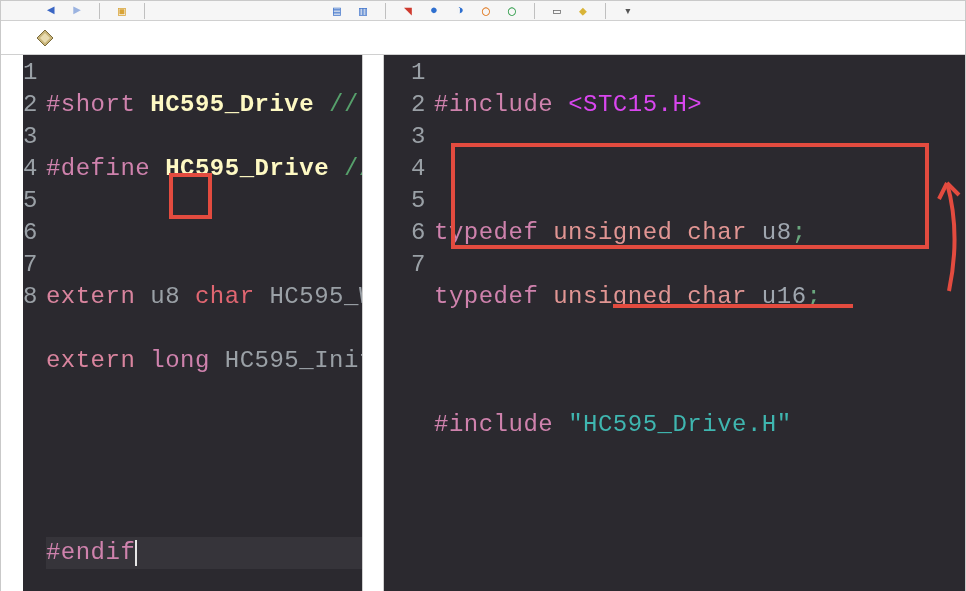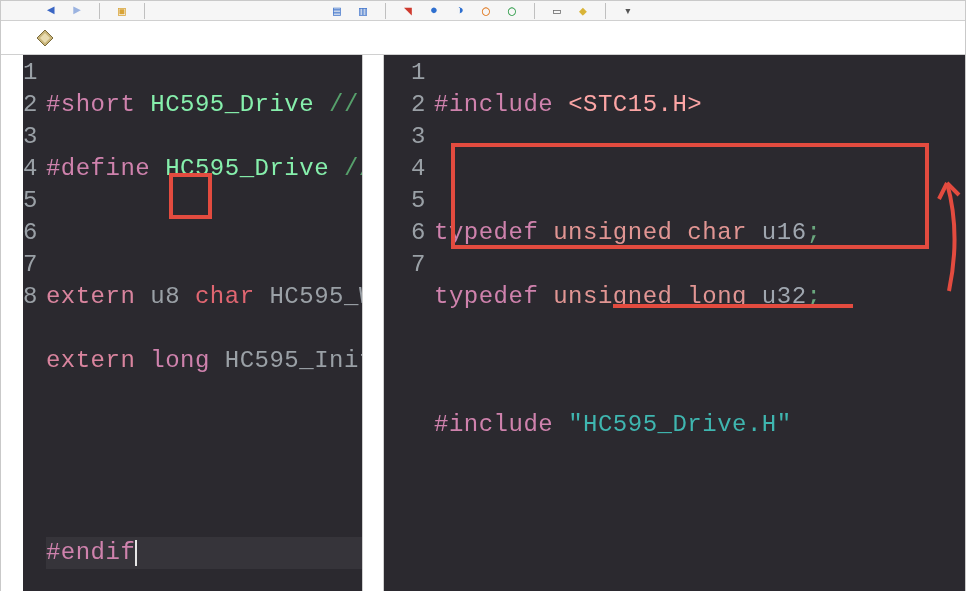--- a/index.html
+++ b/index.html
@@ -137,27 +137,27 @@
   .code {
     flex:1;
     padding: 2px 0 0 2px;
     white-space: pre;
     position:relative;
   }
   .code .line { height:32px; }
 
   
   .c-prep   { color:#cf82ad; }  
-  .c-macro  { color:#86efac; }  
+  .c-macro  { color:#fef9c3;font-weight:bold; }  
   .c-comm   { color:#56a06b; }  
   .c-extern { color:#d9849e; }
   .c-type   { color:#9aa0a6; }  
   .c-data   { color:#e06671; }  
   .c-ident  { color:#9aa0a6; }
-  .c-angle  { color:#fca5a5; }
+  .c-angle  { color:#d946ef; }
   .c-str    { color:#3fb6b0; }
   .c-kwred  { color:#e19593; }  
   .c-semi   { color:#6aa77e; }
   .c-u      { color:#9fa6af; }
 
   
   .caret {
     display:inline-block;
     width:2px; height:26px;
     background:#e6e6e6;
@@ -245,22 +245,22 @@
           <div>2</div>
           <div>3</div>
           <div>4</div>
           <div>5</div>
           <div>6</div>
           <div>7</div>
         </div>
         <div class="code">
 <div class="line"><span class="c-prep">#include </span><span class="c-angle">&lt;STC15.H&gt;</span></div>
 <div class="line"><span></span></div>
+<div class="line"><span class="c-prep">typedef </span><span class="c-kwred">unsigned char </span><span class="c-u">u8</span><span class="c-semi">;</span></div>
 <div class="line"><span class="c-prep">typedef </span><span class="c-kwred">unsigned char </span><span class="c-u">u16</span><span class="c-semi">;</span></div>
-<div class="line"><span class="c-prep">typedef </span><span class="c-kwred">unsigned long </span><span class="c-u">u32</span><span class="c-semi">;</span></div>
 <div class="line"><span></span></div>
 <div class="line"><span class="c-prep">#include </span><span class="c-str">"HC595_Drive.H"</span></div>
         </div>
       </div>
     </div>
 
   </div>
 
   <div class="anno" style="left:168px; top:172px; width:43px; height:46px;"></div>
   <div class="anno" style="left:450px; top:142px; width:478px; height:106px;"></div>

